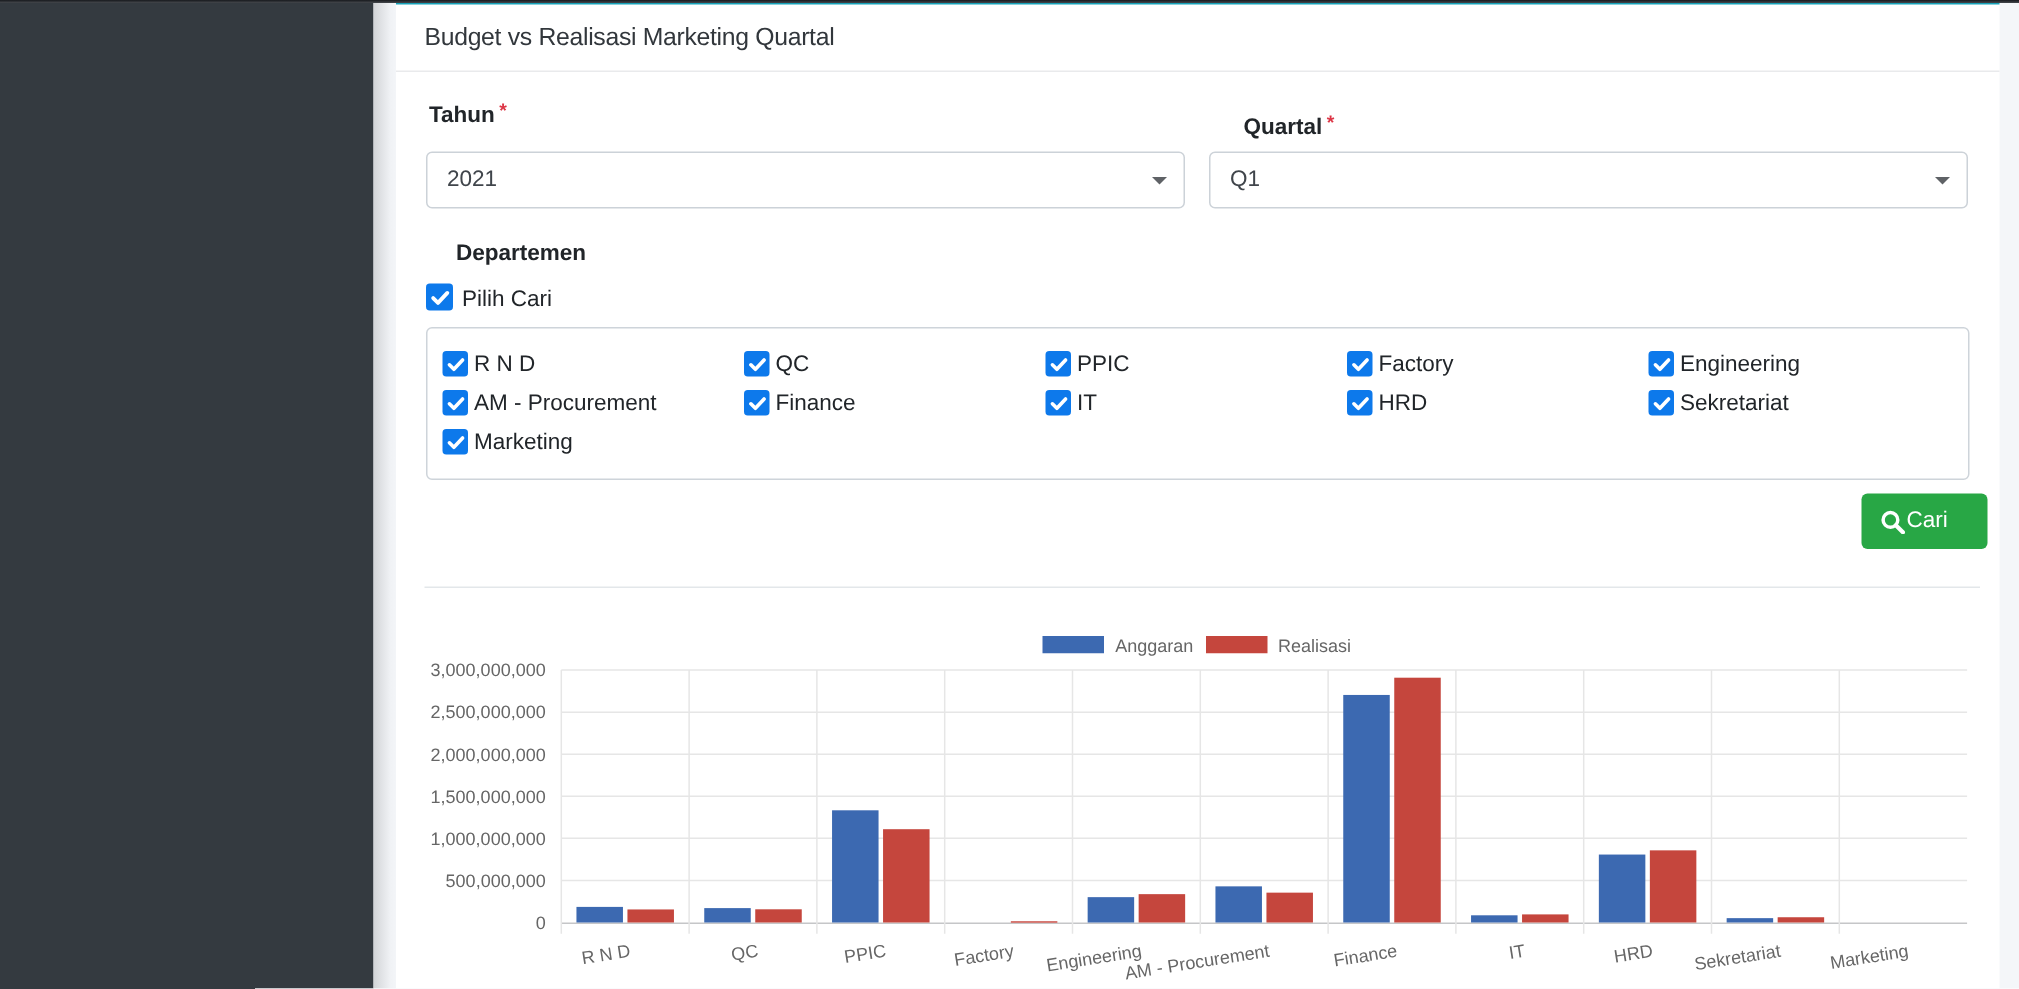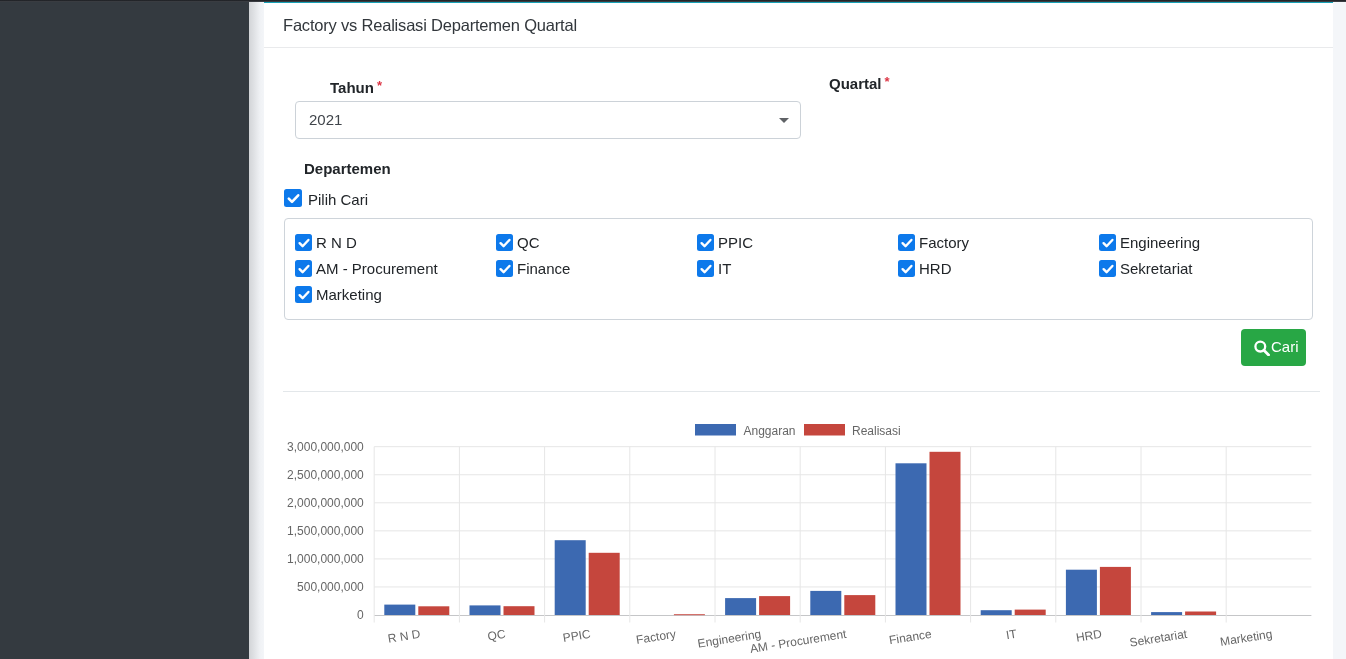--- a/index.html
+++ b/index.html
@@ -21,44 +21,48 @@
        background:#fff;box-sizing:content-box;}
   .sel span{position:absolute;left:13px;top:0;line-height:36px;font-size:15px;color:#40454b;}
   .caret{position:absolute;right:11px;top:16px;width:0;height:0;
        border-left:5px solid transparent;border-right:5px solid transparent;
        border-top:5px solid #5f6266;}
   .cb{position:absolute;width:17px;height:17px;background:#0d79eb;border-radius:2.5px;}
   .cb svg{position:absolute;left:1.5px;top:1.5px;}
   .cblabel{position:absolute;font-size:15px;color:#212529;}
   .panel{position:absolute;left:20px;top:218px;width:1027px;height:100px;
        border:1px solid #ced4da;border-radius:4px;}
-  .btn{position:absolute;left:977px;top:329px;width:65px;height:37px;background:#28a745;
+  .btn{position:absolute;left:977px;top:329px;width:84px;height:37px;background:#28a745;
        border-radius:4px;color:#fff;font-size:15px;}
   .btn span{position:absolute;left:30px;top:0;line-height:36px;}
   
   .hr{position:absolute;left:19px;top:391px;width:1037px;height:1px;background:#e3e7ea;}
   .chart{position:absolute;left:0;top:395px;}
 </style>
 </head>
 <body>
 <div class="sidebar"></div>
 <div class="gap"></div>
 <div class="card">
   <div class="tealbar"></div>
   <div class="card-header">
-      <div class="card-title">Factory vs Realisasi Departemen Quartal</div>
-    </div>
-
-  <div class="lbl" style="left:22px;top:78px;margin-left:44px;">Tahun<span class="req">*</span></div>
-  <div class="sel" style="left:20px;top:101px;width:504px;margin-left:11px;">
+      <div class="card-title">Budget vs Realisasi Marketing Quartal</div>
+    </div>
+
+  <div class="lbl" style="left:22px;top:66px;">Tahun<span class="req">*</span></div>
+  <div class="sel" style="left:20px;top:101px;width:504px;">
       <span>2021</span>
       <i class="caret"></i>
     </div>
 
   <div class="lbl" style="left:565px;top:74px;">Quartal<span class="req">*</span></div>
+  <div class="sel" style="left:542px;top:101px;width:504px;">
+      <span>Q1</span>
+      <i class="caret"></i>
+    </div>
 
   <div class="lbl" style="left:40px;top:160px;">Departemen</div>
 
   <div class="cb" style="left:20px;top:189px;width:18px;height:18px;">
       <svg width="15" height="15" viewBox="0 0 14 14">
         <path d="M2.6 7.2 L5.6 10.2 L11.4 4.0" stroke="#fff" stroke-width="2.4" fill="none" stroke-linecap="round" stroke-linejoin="round"></path>
       </svg>
     </div>
   <div class="cblabel" style="left:44px;top:191px;">Pilih Cari</div>
 

